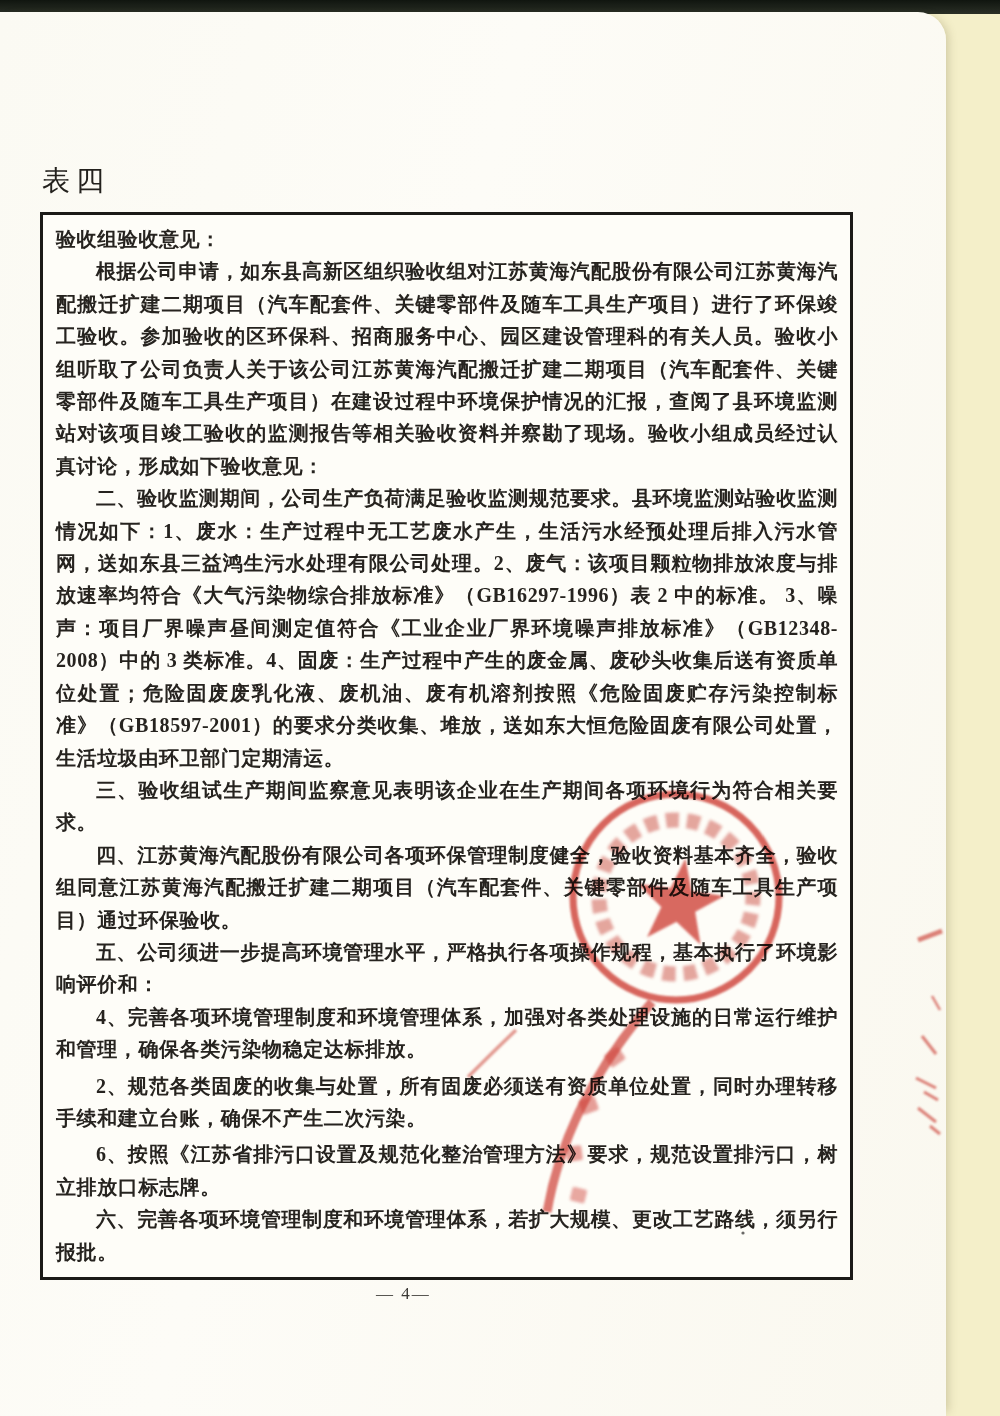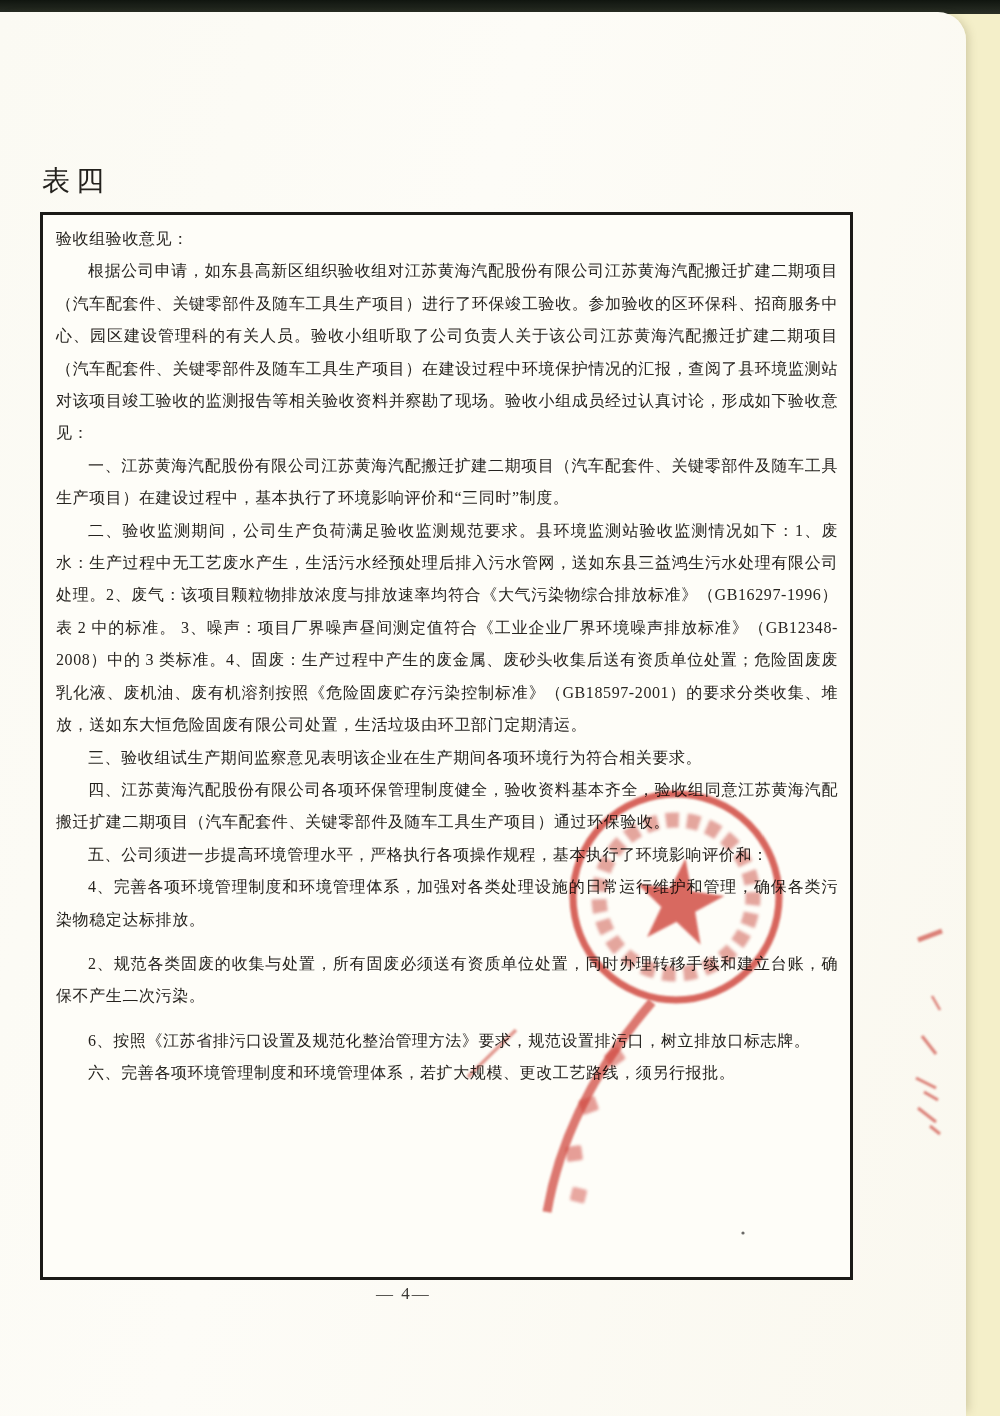--- a/index.html
+++ b/index.html
@@ -11,38 +11,38 @@
   }
   .scan-top{
     position:absolute;left:0;top:0;width:1000px;height:14px;
     background:linear-gradient(#10150f,#2a2f26);
   }
   .paper{
     position:absolute;left:0;top:12px;width:946px;height:1404px;
     background:linear-gradient(105deg,#fbfaf3 0%,#fdfcf7 40%,#faf8ef 100%);
     border-top-right-radius:28px;
     box-shadow:6px 0 10px -4px rgba(90,80,40,.25);
-    padding-left:20px;
   }
   .form-label{
     position:absolute;left:42px;top:150px;
     font-size:28px;color:#23211d;letter-spacing:6px;
   }
   .opinion-box{
     position:absolute;left:40px;top:200px;width:813px;height:1068px;
     border:3px solid #1b1a17;background:#fefdf8;
     box-sizing:border-box;padding:8px 12px 0 13px;
   }
   .opinion-box p{
     margin:0;text-indent:2em;text-align:justify;
-    font-size:16px;line-height:32.4px;letter-spacing:.6px;
+    font-size:20px;line-height:32.4px;letter-spacing:.6px;
     color:#26231f;
+    font-weight:bold;
   }
   .opinion-box p.head{text-indent:0;}
-  .opinion-box p.gap{margin-top:12px;}
+  .opinion-box p.gap{margin-top:4px;}
   .page-number{
     position:absolute;left:376px;top:1272px;
     font-size:17px;color:#3a3834;letter-spacing:2px;
   }
   .stamps{
     position:absolute;left:430px;top:760px;width:530px;height:480px;
     pointer-events:none;mix-blend-mode:multiply;
   }
 </style>
 </head>
@@ -50,21 +50,20 @@
 
 <div class="scan-top"></div>
 
 <div class="paper">
 
   <div class="form-label">表四</div>
 
   <div class="opinion-box">
     <p class="head">验收组验收意见：</p>
     <p>根据公司申请，如东县高新区组织验收组对江苏黄海汽配股份有限公司江苏黄海汽配搬迁扩建二期项目（汽车配套件、关键零部件及随车工具生产项目）进行了环保竣工验收。参加验收的区环保科、招商服务中心、园区建设管理科的有关人员。验收小组听取了公司负责人关于该公司江苏黄海汽配搬迁扩建二期项目（汽车配套件、关键零部件及随车工具生产项目）在建设过程中环境保护情况的汇报，查阅了县环境监测站对该项目竣工验收的监测报告等相关验收资料并察勘了现场。验收小组成员经过认真讨论，形成如下验收意见：</p>
-    <p>一、江苏黄海汽配股份有限公司江苏黄海汽配搬迁扩建二期项目（汽车配套件、关键零部件及随车工具生产项目）在建设过程中，基本执行了环境影响评价和“三同时”制度。</p>
     <p>二、验收监测期间，公司生产负荷满足验收监测规范要求。县环境监测站验收监测情况如下：1、废水：生产过程中无工艺废水产生，生活污水经预处理后排入污水管网，送如东县三益鸿生污水处理有限公司处理。2、废气：该项目颗粒物排放浓度与排放速率均符合《大气污染物综合排放标准》（GB16297-1996）表 2 中的标准。 3、噪声：项目厂界噪声昼间测定值符合《工业企业厂界环境噪声排放标准》（GB12348-2008）中的 3 类标准。4、固废：生产过程中产生的废金属、废砂头收集后送有资质单位处置；危险固废废乳化液、废机油、废有机溶剂按照《危险固废贮存污染控制标准》（GB18597-2001）的要求分类收集、堆放，送如东大恒危险固废有限公司处置，生活垃圾由环卫部门定期清运。</p>
     <p>三、验收组试生产期间监察意见表明该企业在生产期间各项环境行为符合相关要求。</p>
     <p>四、江苏黄海汽配股份有限公司各项环保管理制度健全，验收资料基本齐全，验收组同意江苏黄海汽配搬迁扩建二期项目（汽车配套件、关键零部件及随车工具生产项目）通过环保验收。</p>
     <p>五、公司须进一步提高环境管理水平，严格执行各项操作规程，基本执行了环境影响评价和：</p>
     <p>4、完善各项环境管理制度和环境管理体系，加强对各类处理设施的日常运行维护和管理，确保各类污染物稳定达标排放。</p>
     <p class="gap">2、规范各类固废的收集与处置，所有固废必须送有资质单位处置，同时办理转移手续和建立台账，确保不产生二次污染。</p>
     <p class="gap">6、按照《江苏省排污口设置及规范化整治管理方法》要求，规范设置排污口，树立排放口标志牌。</p>
     <p>六、完善各项环境管理制度和环境管理体系，若扩大规模、更改工艺路线，须另行报批。</p>
   </div>
 

